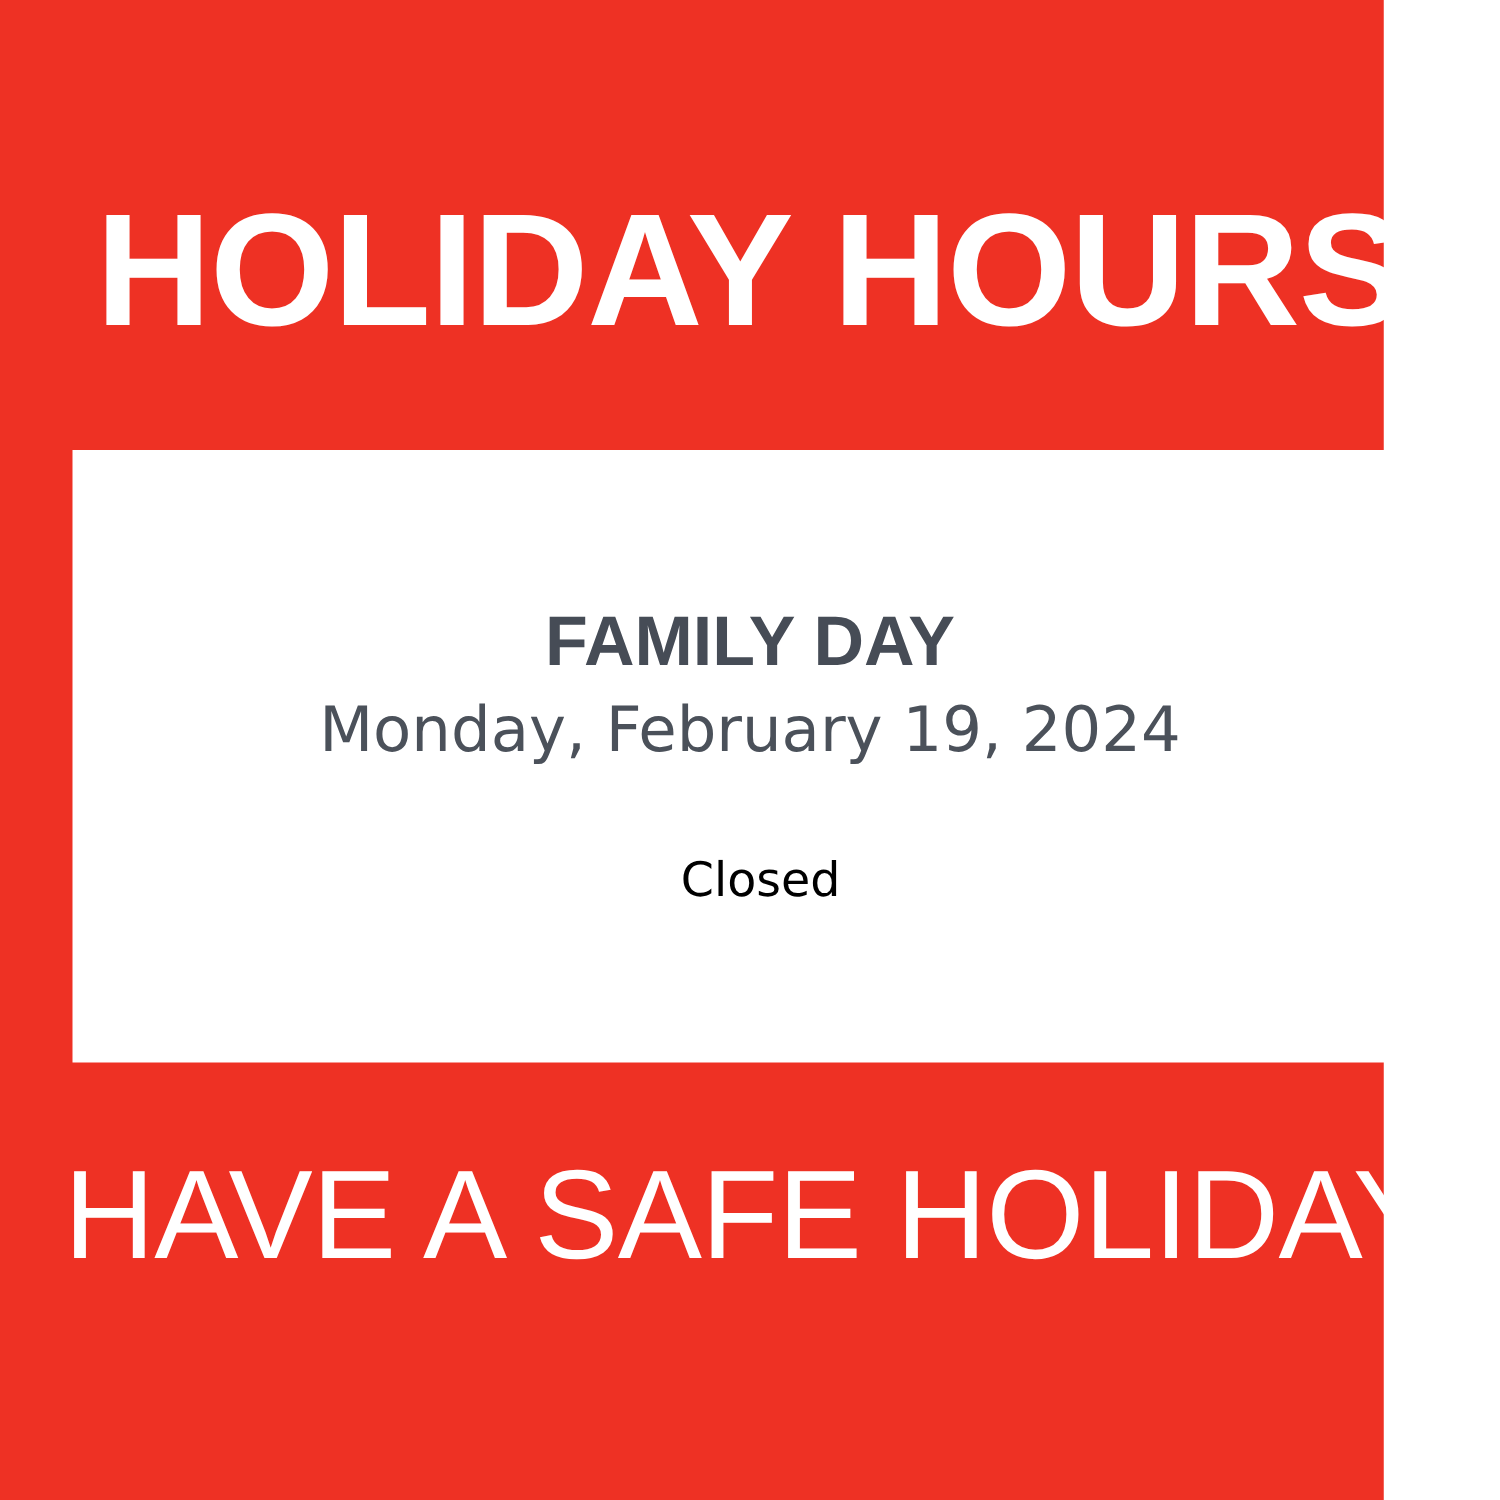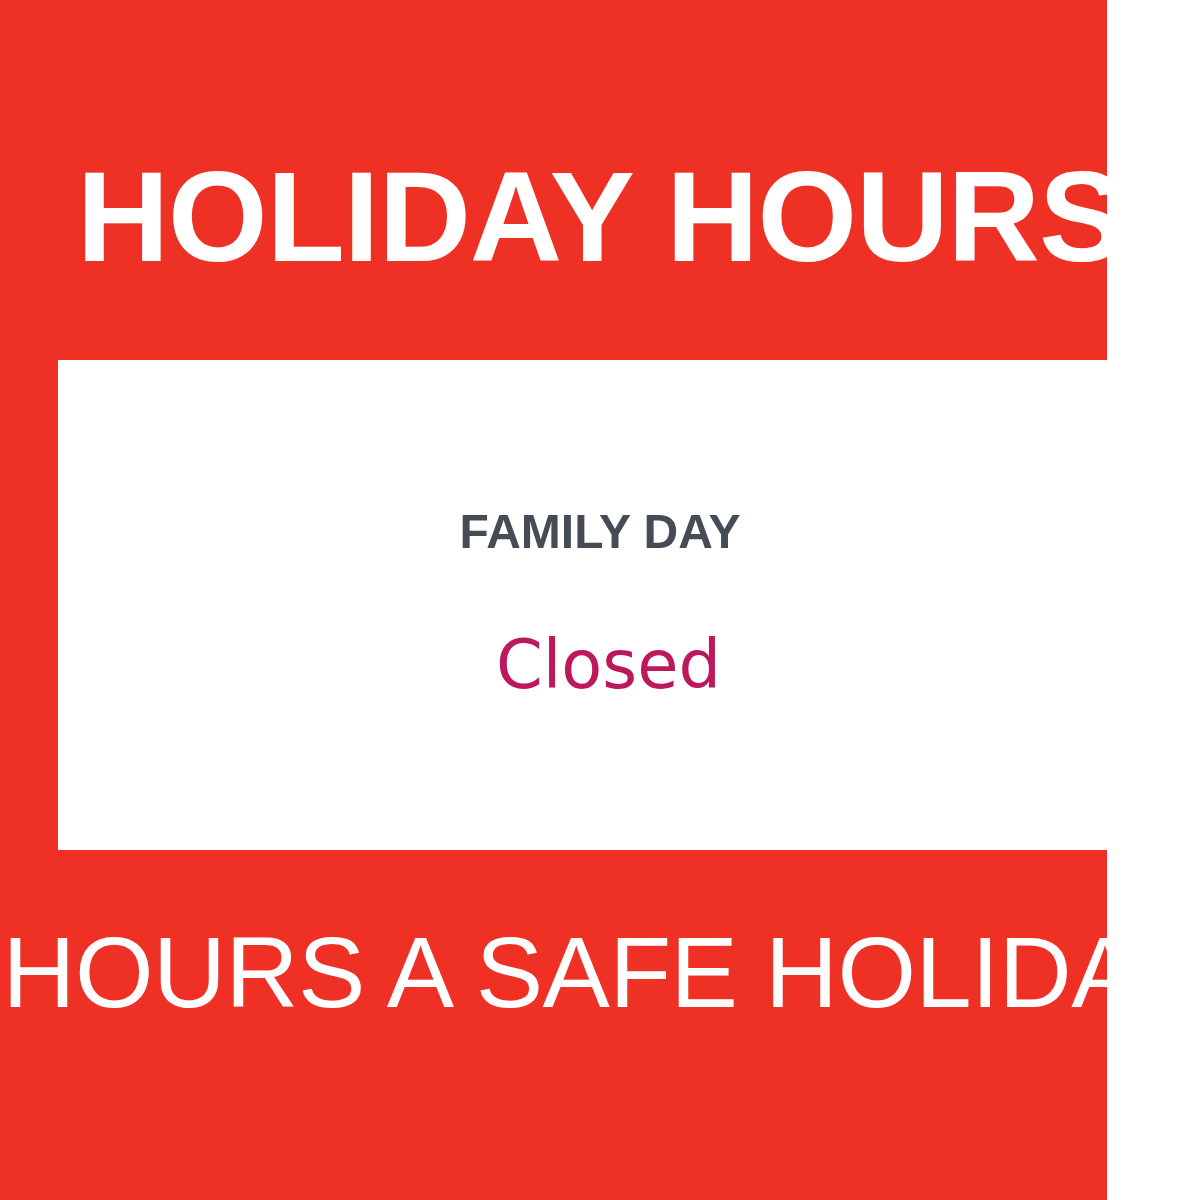--- a/index.html
+++ b/index.html
@@ -55,44 +55,44 @@
     justify-content: center;
     align-items: center;
     box-sizing: border-box;
     padding: 0 30px;
   }
 
   .holiday-name {
     color: #464c56;
     font-family: "Liberation Sans", sans-serif;
     font-weight: 700;
-    font-size: 48px;
+    font-size: 56px;
     line-height: 1.05;
     text-align: center;
     letter-spacing: 0px;
     margin: 0;
     white-space: nowrap;
   }
 
   .holiday-date {
     color: #4b515a;
     font-family: "DejaVu Sans", sans-serif;
     font-weight: 400;
     font-size: 50px;
     line-height: 1.1;
     text-align: center;
     margin: 14px 0 0 0;
     white-space: nowrap;
   }
 
   .holiday-status {
-    color: #be185d;
+    color: #000000;
     font-family: "DejaVu Sans", sans-serif;
     font-weight: 400;
-    font-size: 67px;
+    font-size: 38px;
     line-height: 1.1;
     text-align: center;
     margin: 72px 0 0 17px;
     white-space: nowrap;
   }
 
   
   .footer-message {
     position: absolute;
     top: 922px;
@@ -111,18 +111,19 @@
 </style>
 </head>
 <body>
 
 <div id="notice-root">
 
   <div class="headline">HOLIDAY HOURS</div>
 
   <div class="detail-card">
     <div class="holiday-name">FAMILY DAY</div>
+    <div class="holiday-date">Monday, February 19, 2024</div>
     <div class="holiday-status">Closed</div>
   </div>
 
-  <div class="footer-message">HOURS A SAFE HOLIDAY</div>
+  <div class="footer-message">HAVE A SAFE HOLIDAY</div>
 
 </div>
 
 </body></html>

